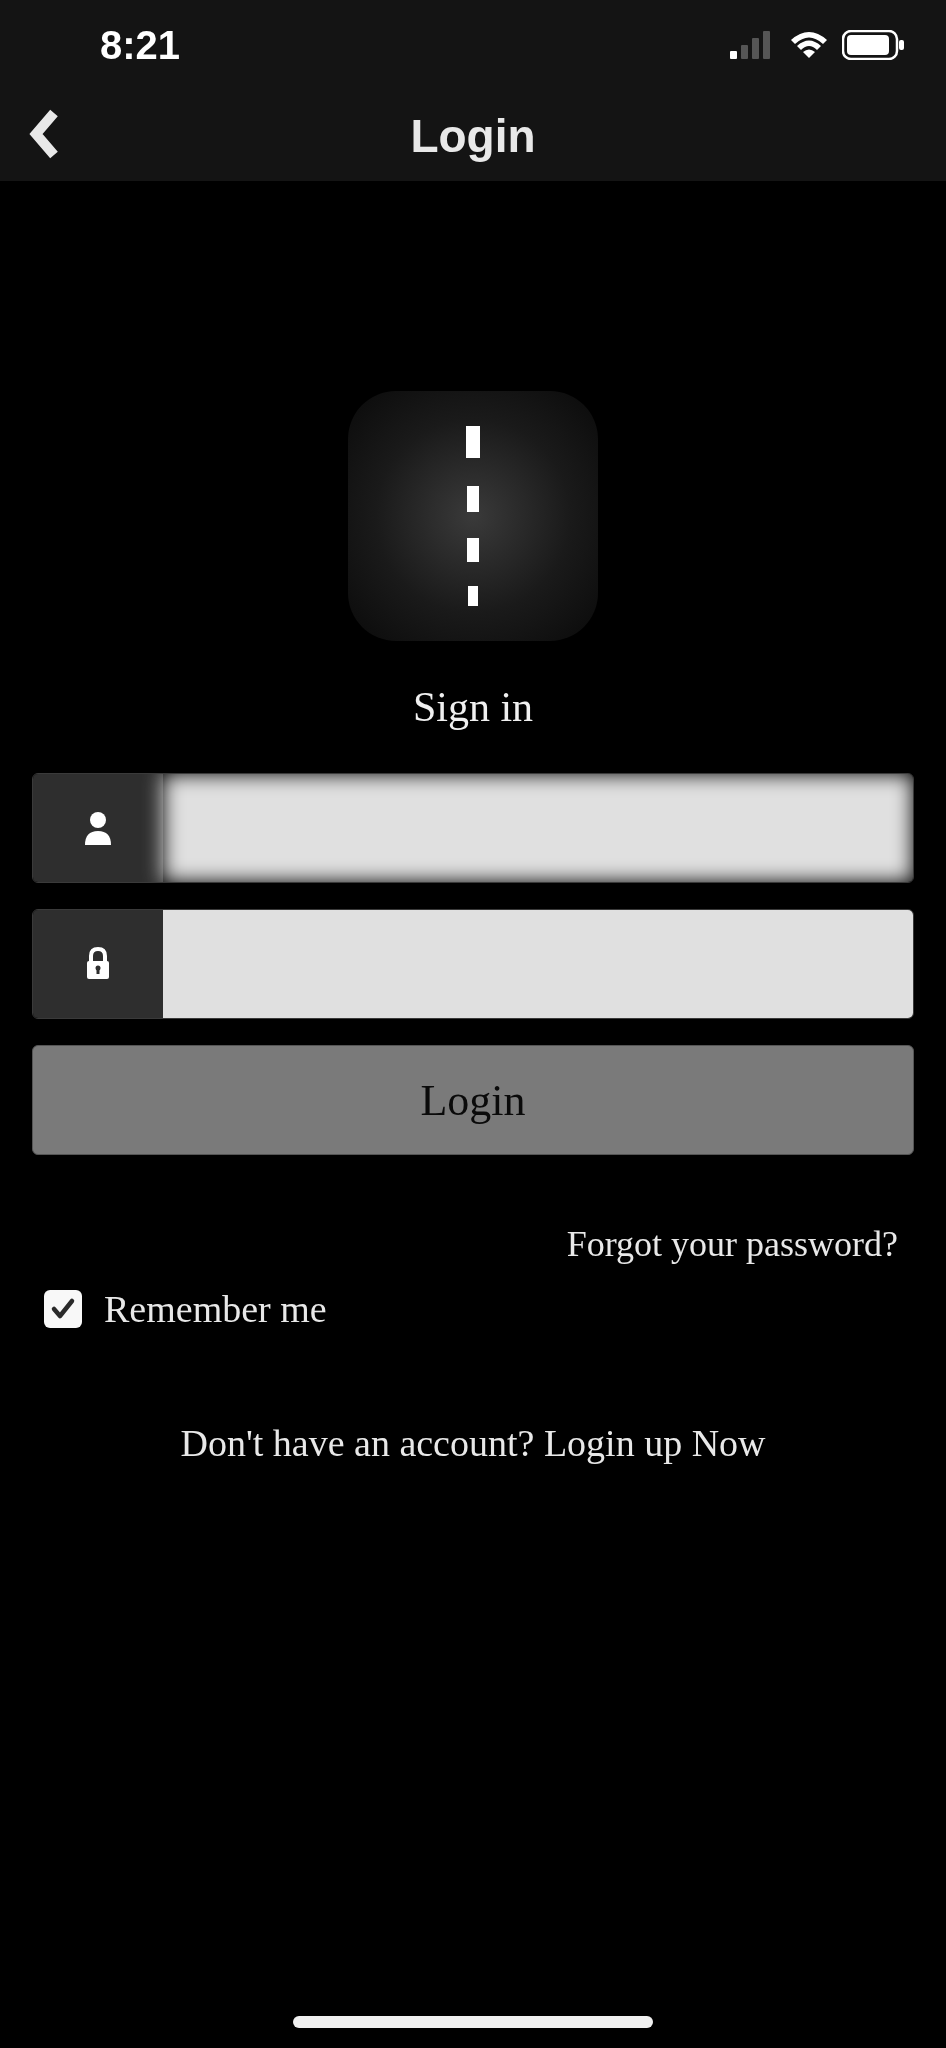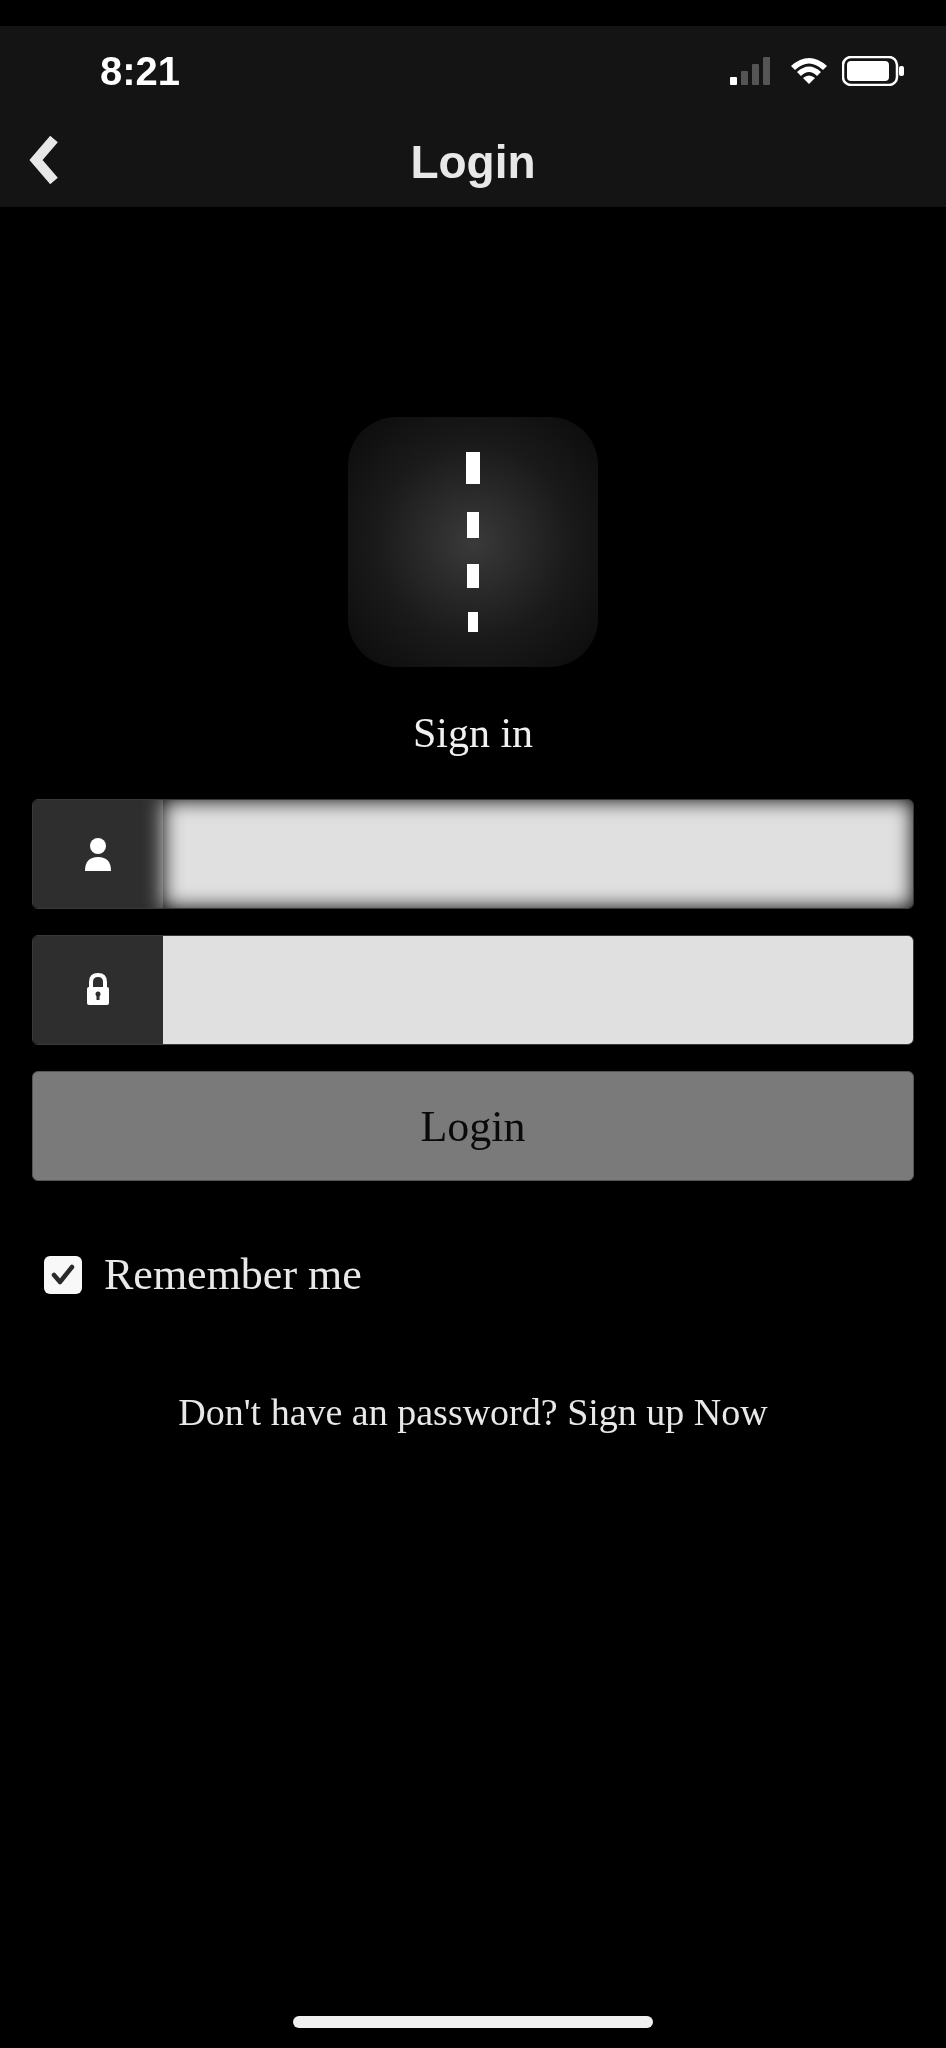--- a/index.html
+++ b/index.html
@@ -18,21 +18,20 @@
     }
     
     
     .status-bar {
       height: 90px;
       display: flex;
       justify-content: space-between;
       align-items: center;
       padding: 3px 40px;
       background: #141414;
-      margin-top: 26px;
     }
     .status-time {
       font-family: -apple-system, 'Helvetica Neue', Arial, sans-serif;
       font-size: 40px;
       font-weight: 600;
       color: #ffffff;
       padding-left: 60px;
     }
     .status-icons {
       display: flex;
@@ -172,21 +171,21 @@
     .checkbox {
       width: 38px;
       height: 38px;
       background: #f8f8f8;
       border-radius: 6px;
       display: flex;
       align-items: center;
       justify-content: center;
     }
     .remember-label {
-      font-size: 44px;
+      font-size: 38px;
       color: #e8e8e8;
       font-family: Georgia, serif;
     }
     
     .signup-link {
       text-align: center;
       font-size: 38px;
       color: #e8e8e8;
       font-family: Georgia, serif;
       margin-top: 90px;
@@ -274,27 +273,28 @@
         </svg>
       </div>
       <input class="text-input" type="password" value="" style="">
     </div>
     
     <button class="login-button">Login</button>
     
   </div>
 
   <div class="options-section">
+    <div class="forgot-link">Forgot your password?</div>
     <div class="remember-row">
       <div class="checkbox">
         <svg width="28" height="28" viewBox="0 0 28 28">
           <path d="M5 14 L11 21 L23 6" stroke="#2a2a2a" stroke-width="4.5" fill="none" stroke-linecap="round" stroke-linejoin="round"></path>
         </svg>
       </div>
       <div class="remember-label">Remember me</div>
     </div>
   </div>
 
-  <div class="signup-link">Don't have an password? Sign up Now</div>
+  <div class="signup-link">Don't have an account? Login up Now</div>
 
 </div>
 
 <div class="home-indicator"></div>
 
 </body></html>

